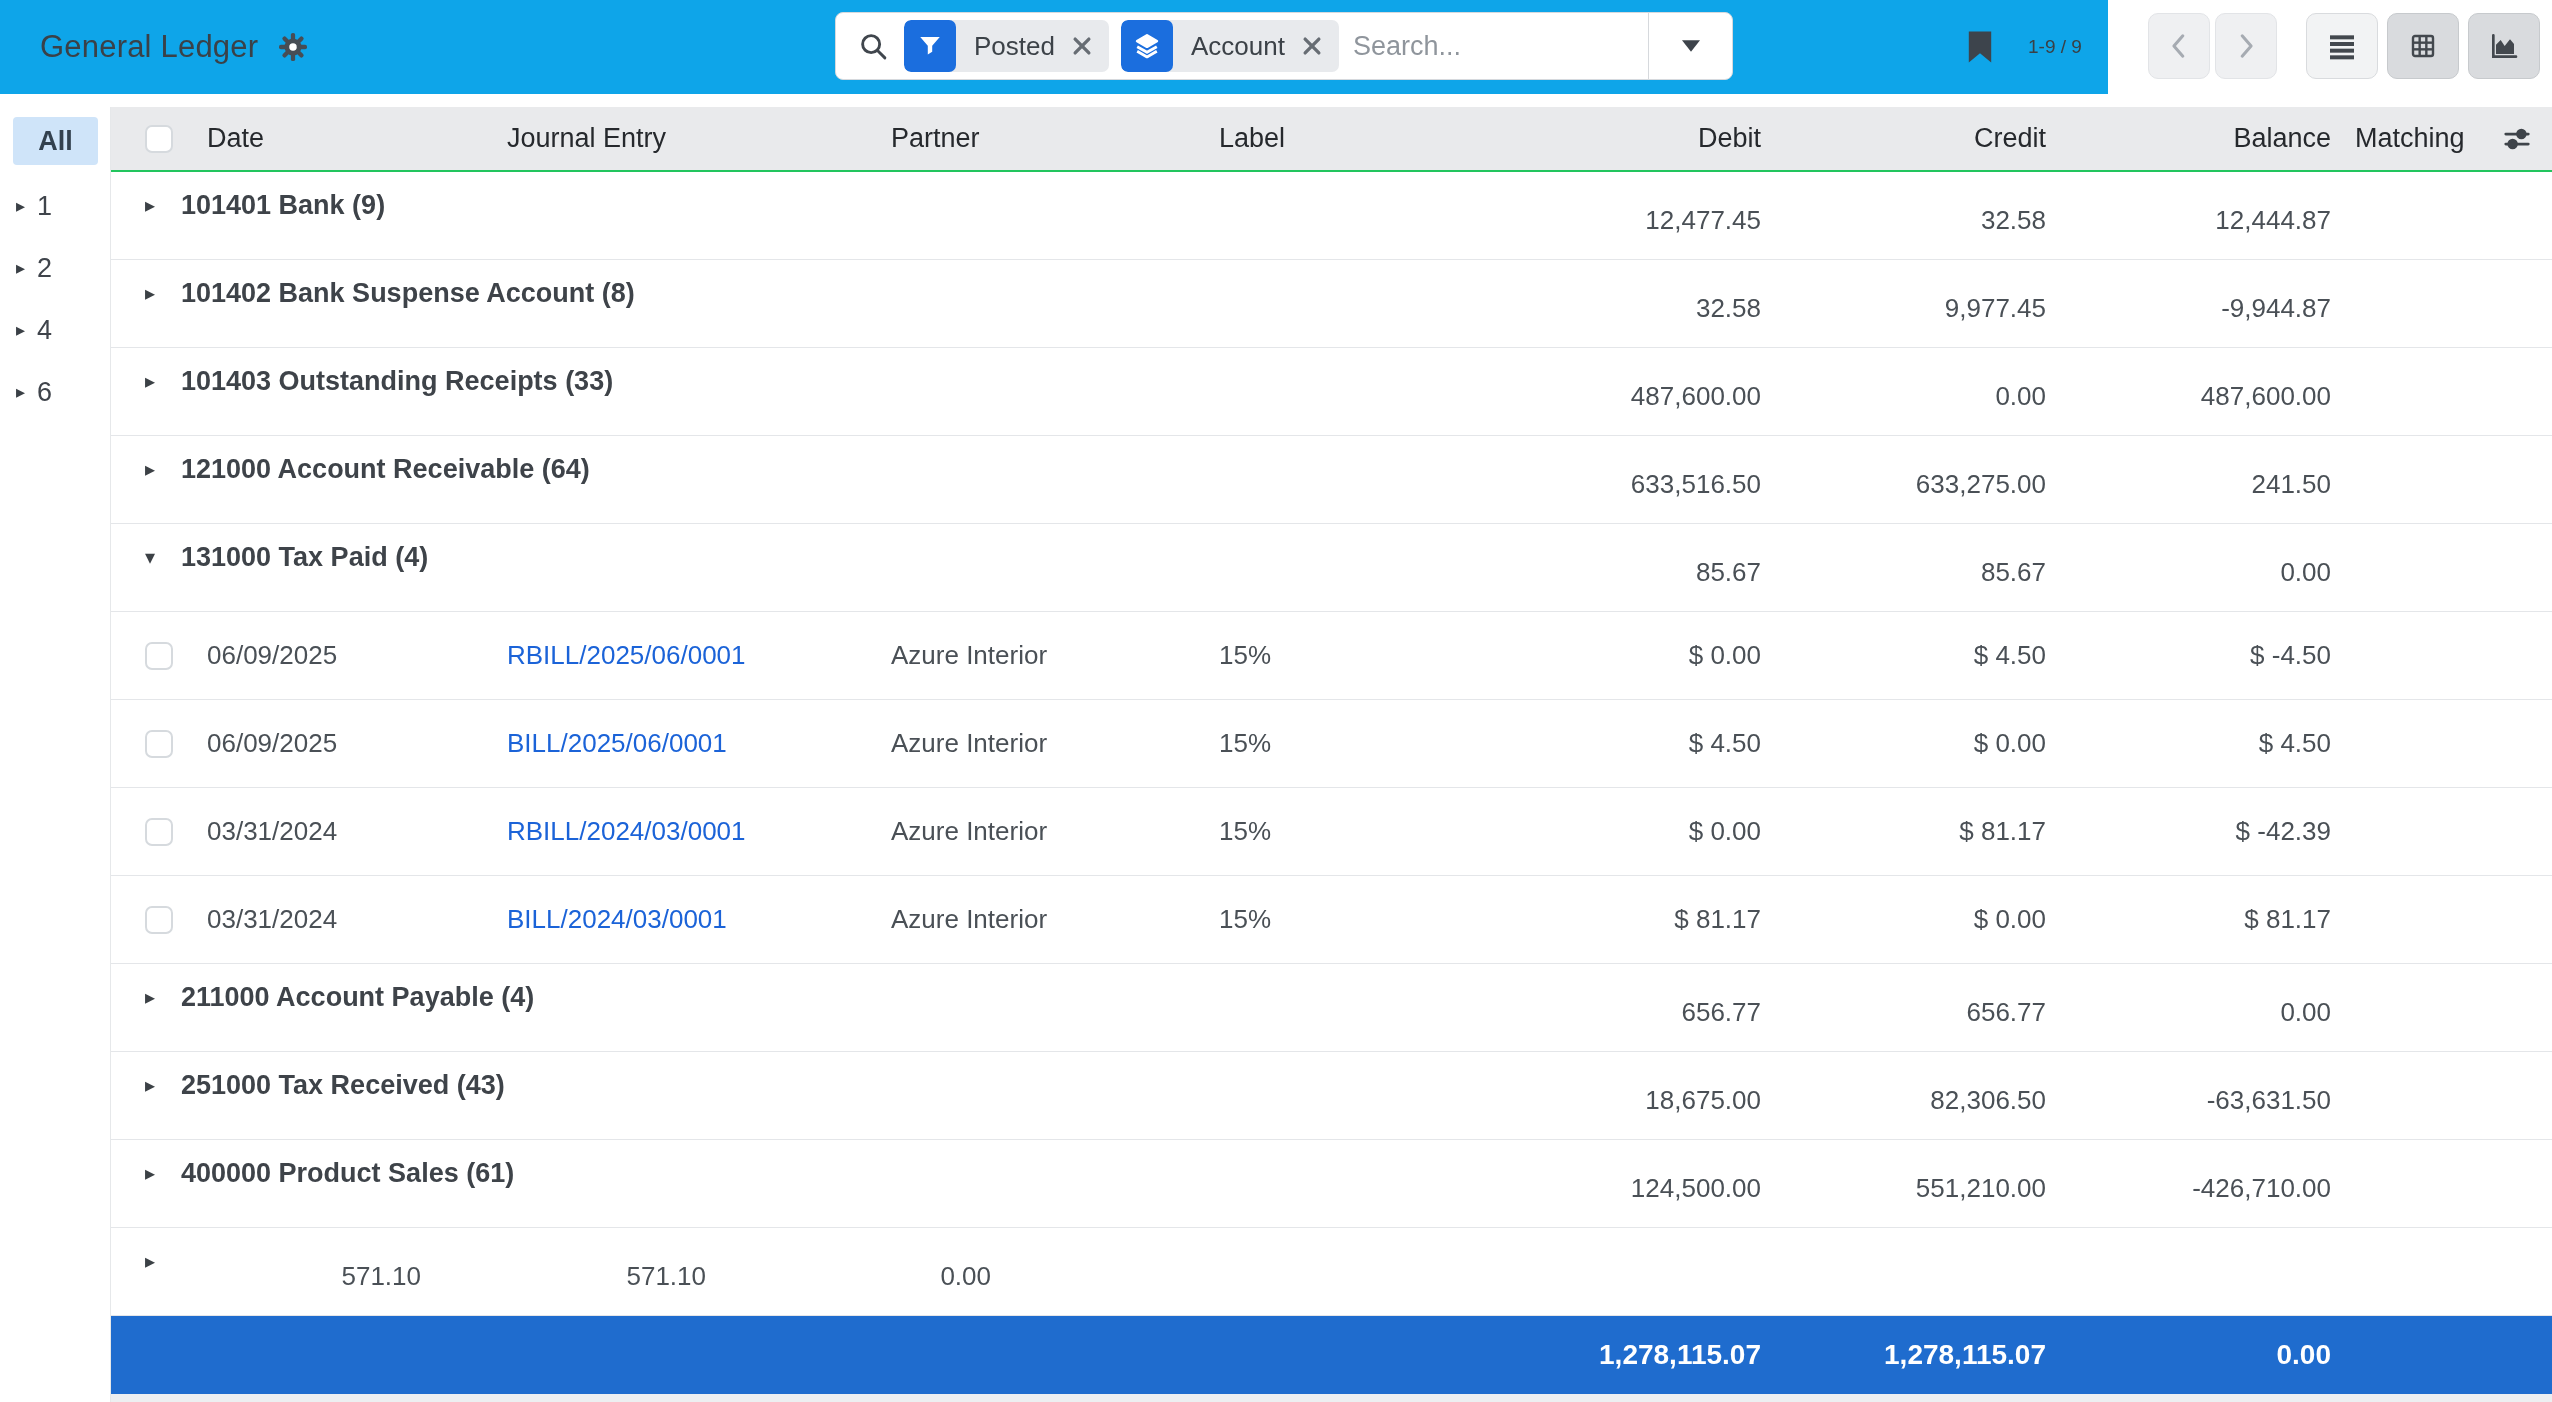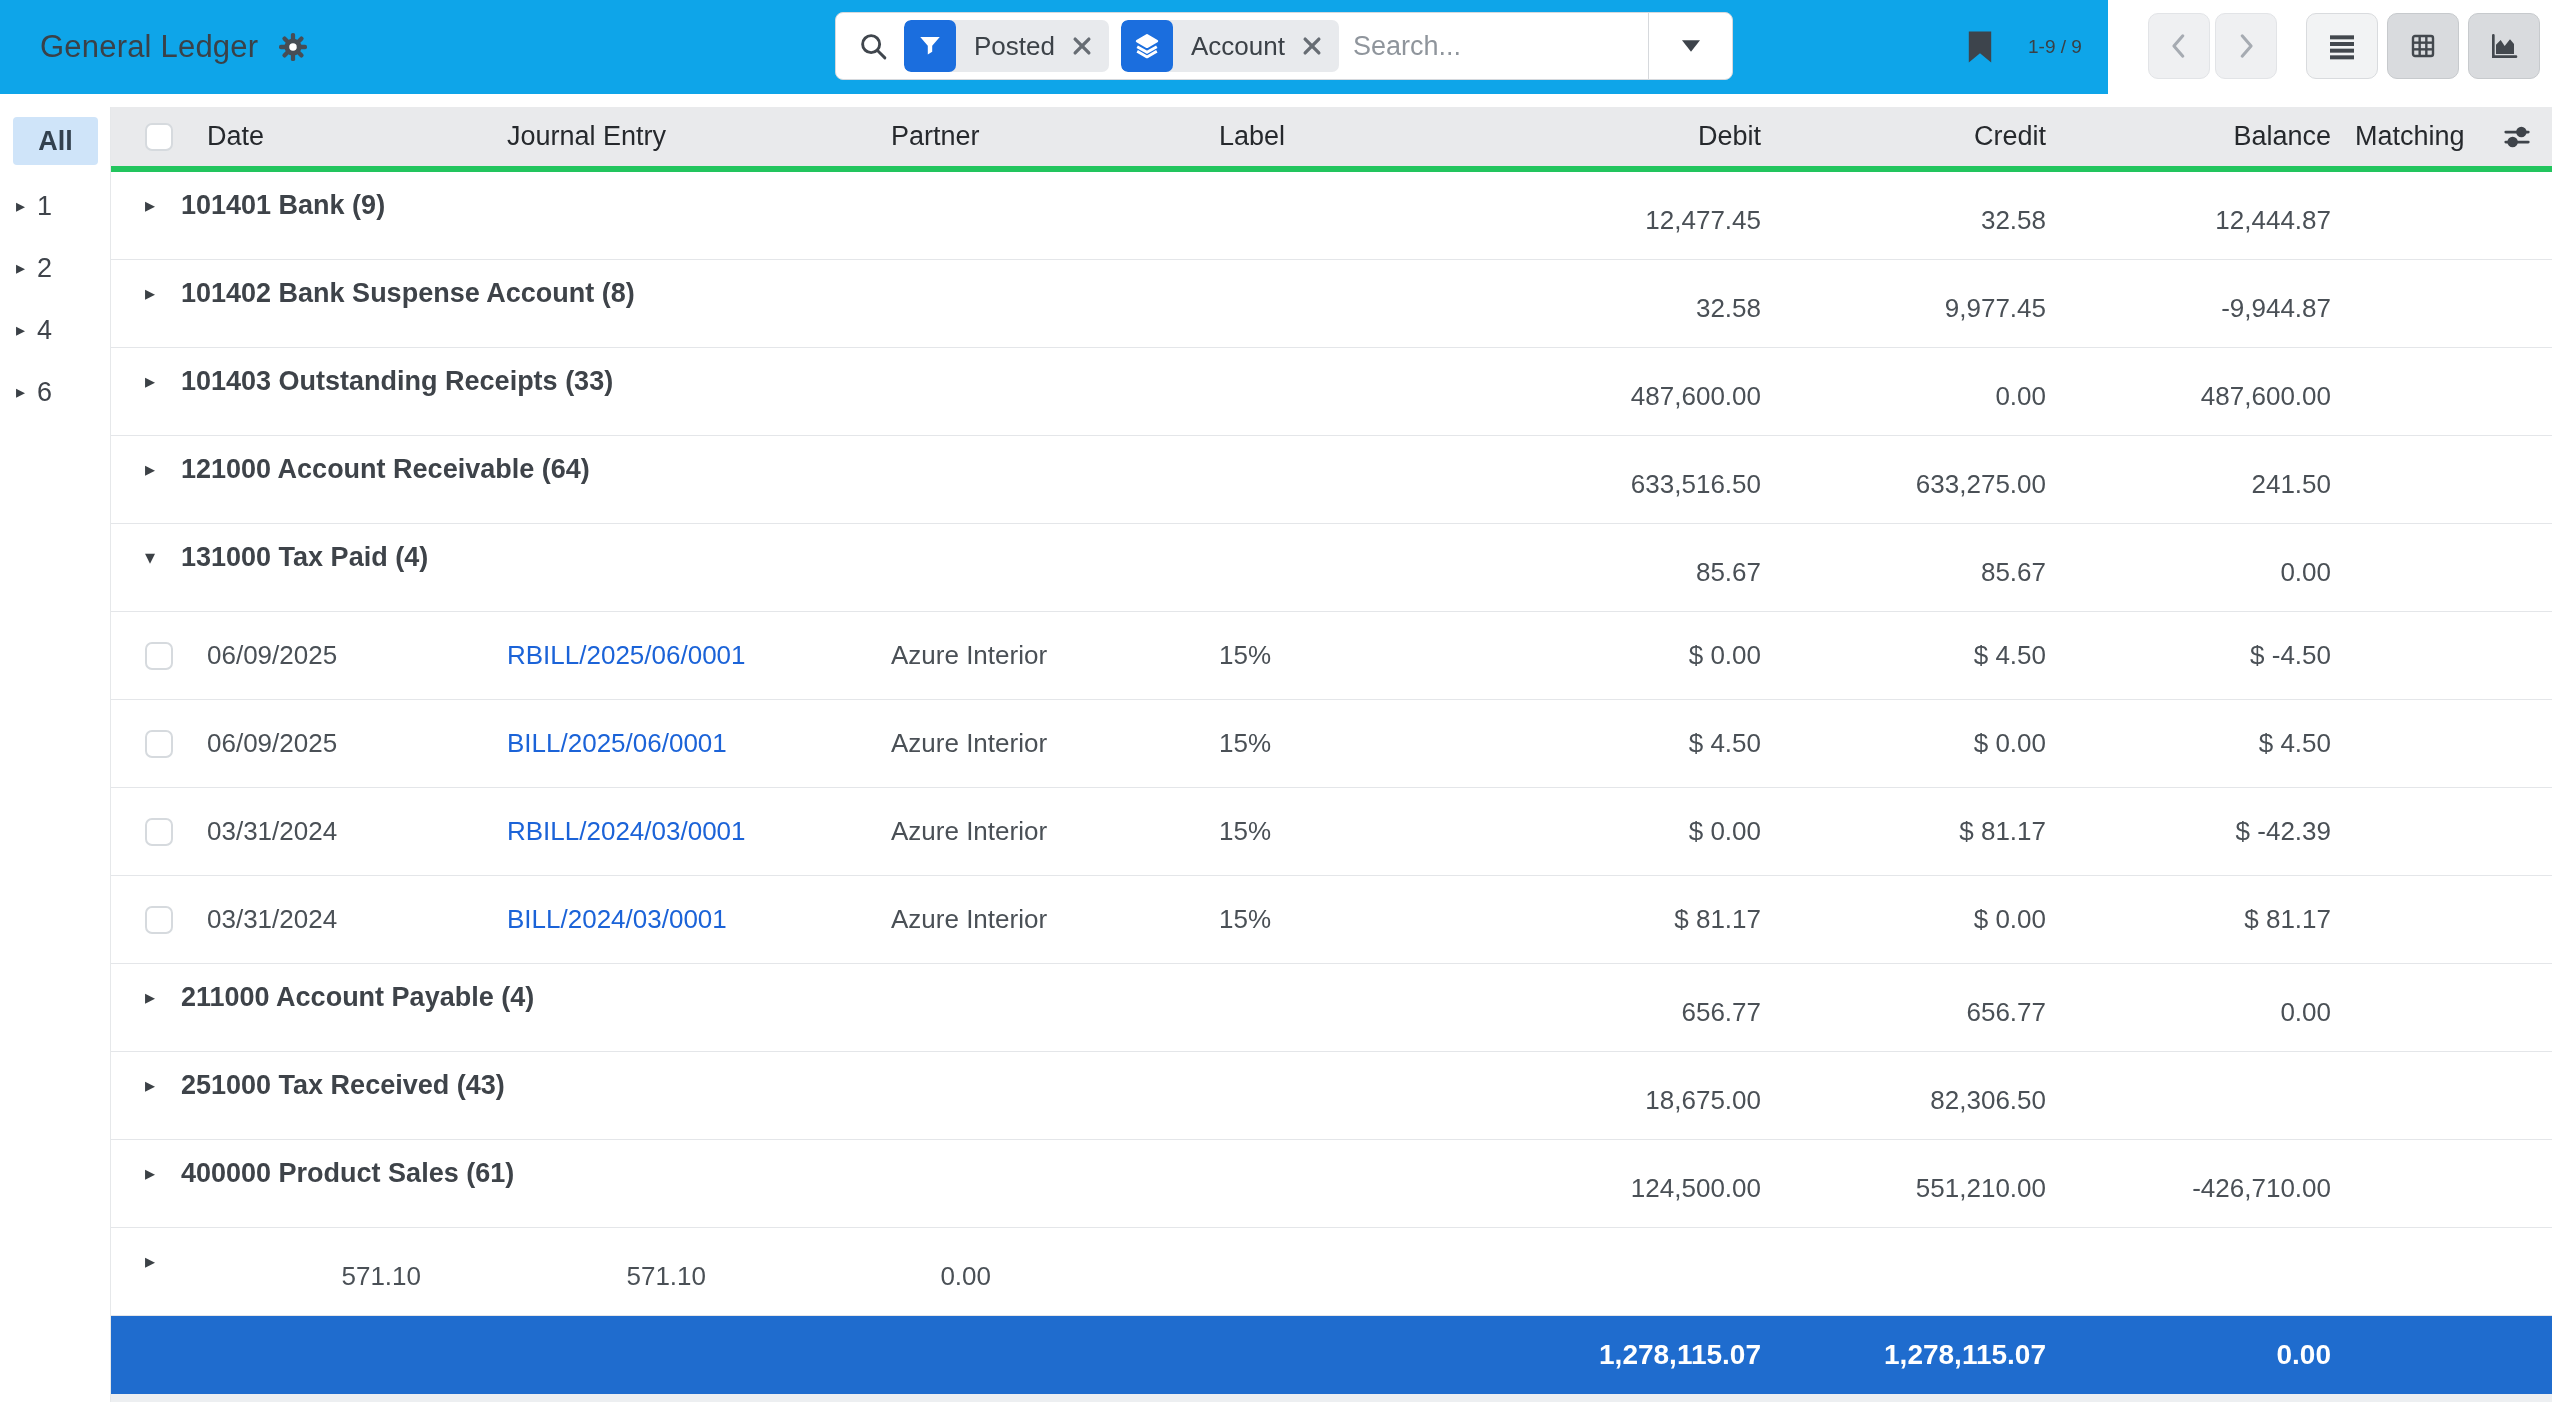--- a/index.html
+++ b/index.html
@@ -39,21 +39,21 @@
 
   
   .search-panel { position:absolute; left:0; top:94px; width:110px; bottom:0; background:#fff; }
   .all-chip { margin:23px 12px 0 13px; height:48px; background:#cfe4f9; border-radius:4px;
               display:flex; align-items:center; justify-content:center; font-size:27px; font-weight:700; color:#33414f; cursor:pointer; }
   .panel-item { display:flex; align-items:center; height:42px; margin-top:20px; padding-left:16px; font-size:27px; color:#3f444b; cursor:pointer; }
   .p-caret { font-size:18px; margin-right:12px; color:#3a4046; }
 
   
   .table { position:absolute; left:110px; top:107px; right:0; bottom:0; background:#fff; border-left:1px solid #e6e8ea; }
-  .thead { display:flex; height:65px; background:#e9eaec; border-bottom:6px solid #22c55e; align-items:center;
+  .thead { display:flex; height:65px; background:#e9eaec; border-bottom:2px solid #22c55e; align-items:center;
            font-size:27px; font-weight:500; color:#26292d; }
   .row { display:flex; height:88px; border-bottom:1px solid #e4e6e9; background:#fff; }
   .cell { display:flex; align-items:center; }
   .c-sel     { width:70px;  padding-left:34px; }
   .c-date    { width:310px; padding-left:26px; }
   .c-journal { width:370px; padding-left:16px; }
   .c-partner { width:330px; padding-left:30px; }
   .c-label   { width:330px; padding-left:28px; }
   .c-debit   { width:240px; justify-content:flex-end; }
   .c-credit  { width:285px; justify-content:flex-end; }
@@ -406,20 +406,21 @@
 
     <div class="row group-row">
       <div class="cell c-sel">
           <span class="g-caret">▸</span>
         </div>
       <div class="cell c-name">
           <span class="g-name">251000 Tax Received (43)</span>
         </div>
       <div class="cell c-debit num">18,675.00</div>
       <div class="cell c-credit num">82,306.50</div>
+      <div class="cell c-balance num">-63,631.50</div>
       <div class="cell c-match"></div>
         <div class="cell c-opt"></div>
     </div>
 
     <div class="row group-row">
       <div class="cell c-sel">
           <span class="g-caret">▸</span>
         </div>
       <div class="cell c-name">
           <span class="g-name">400000 Product Sales (61)</span>

